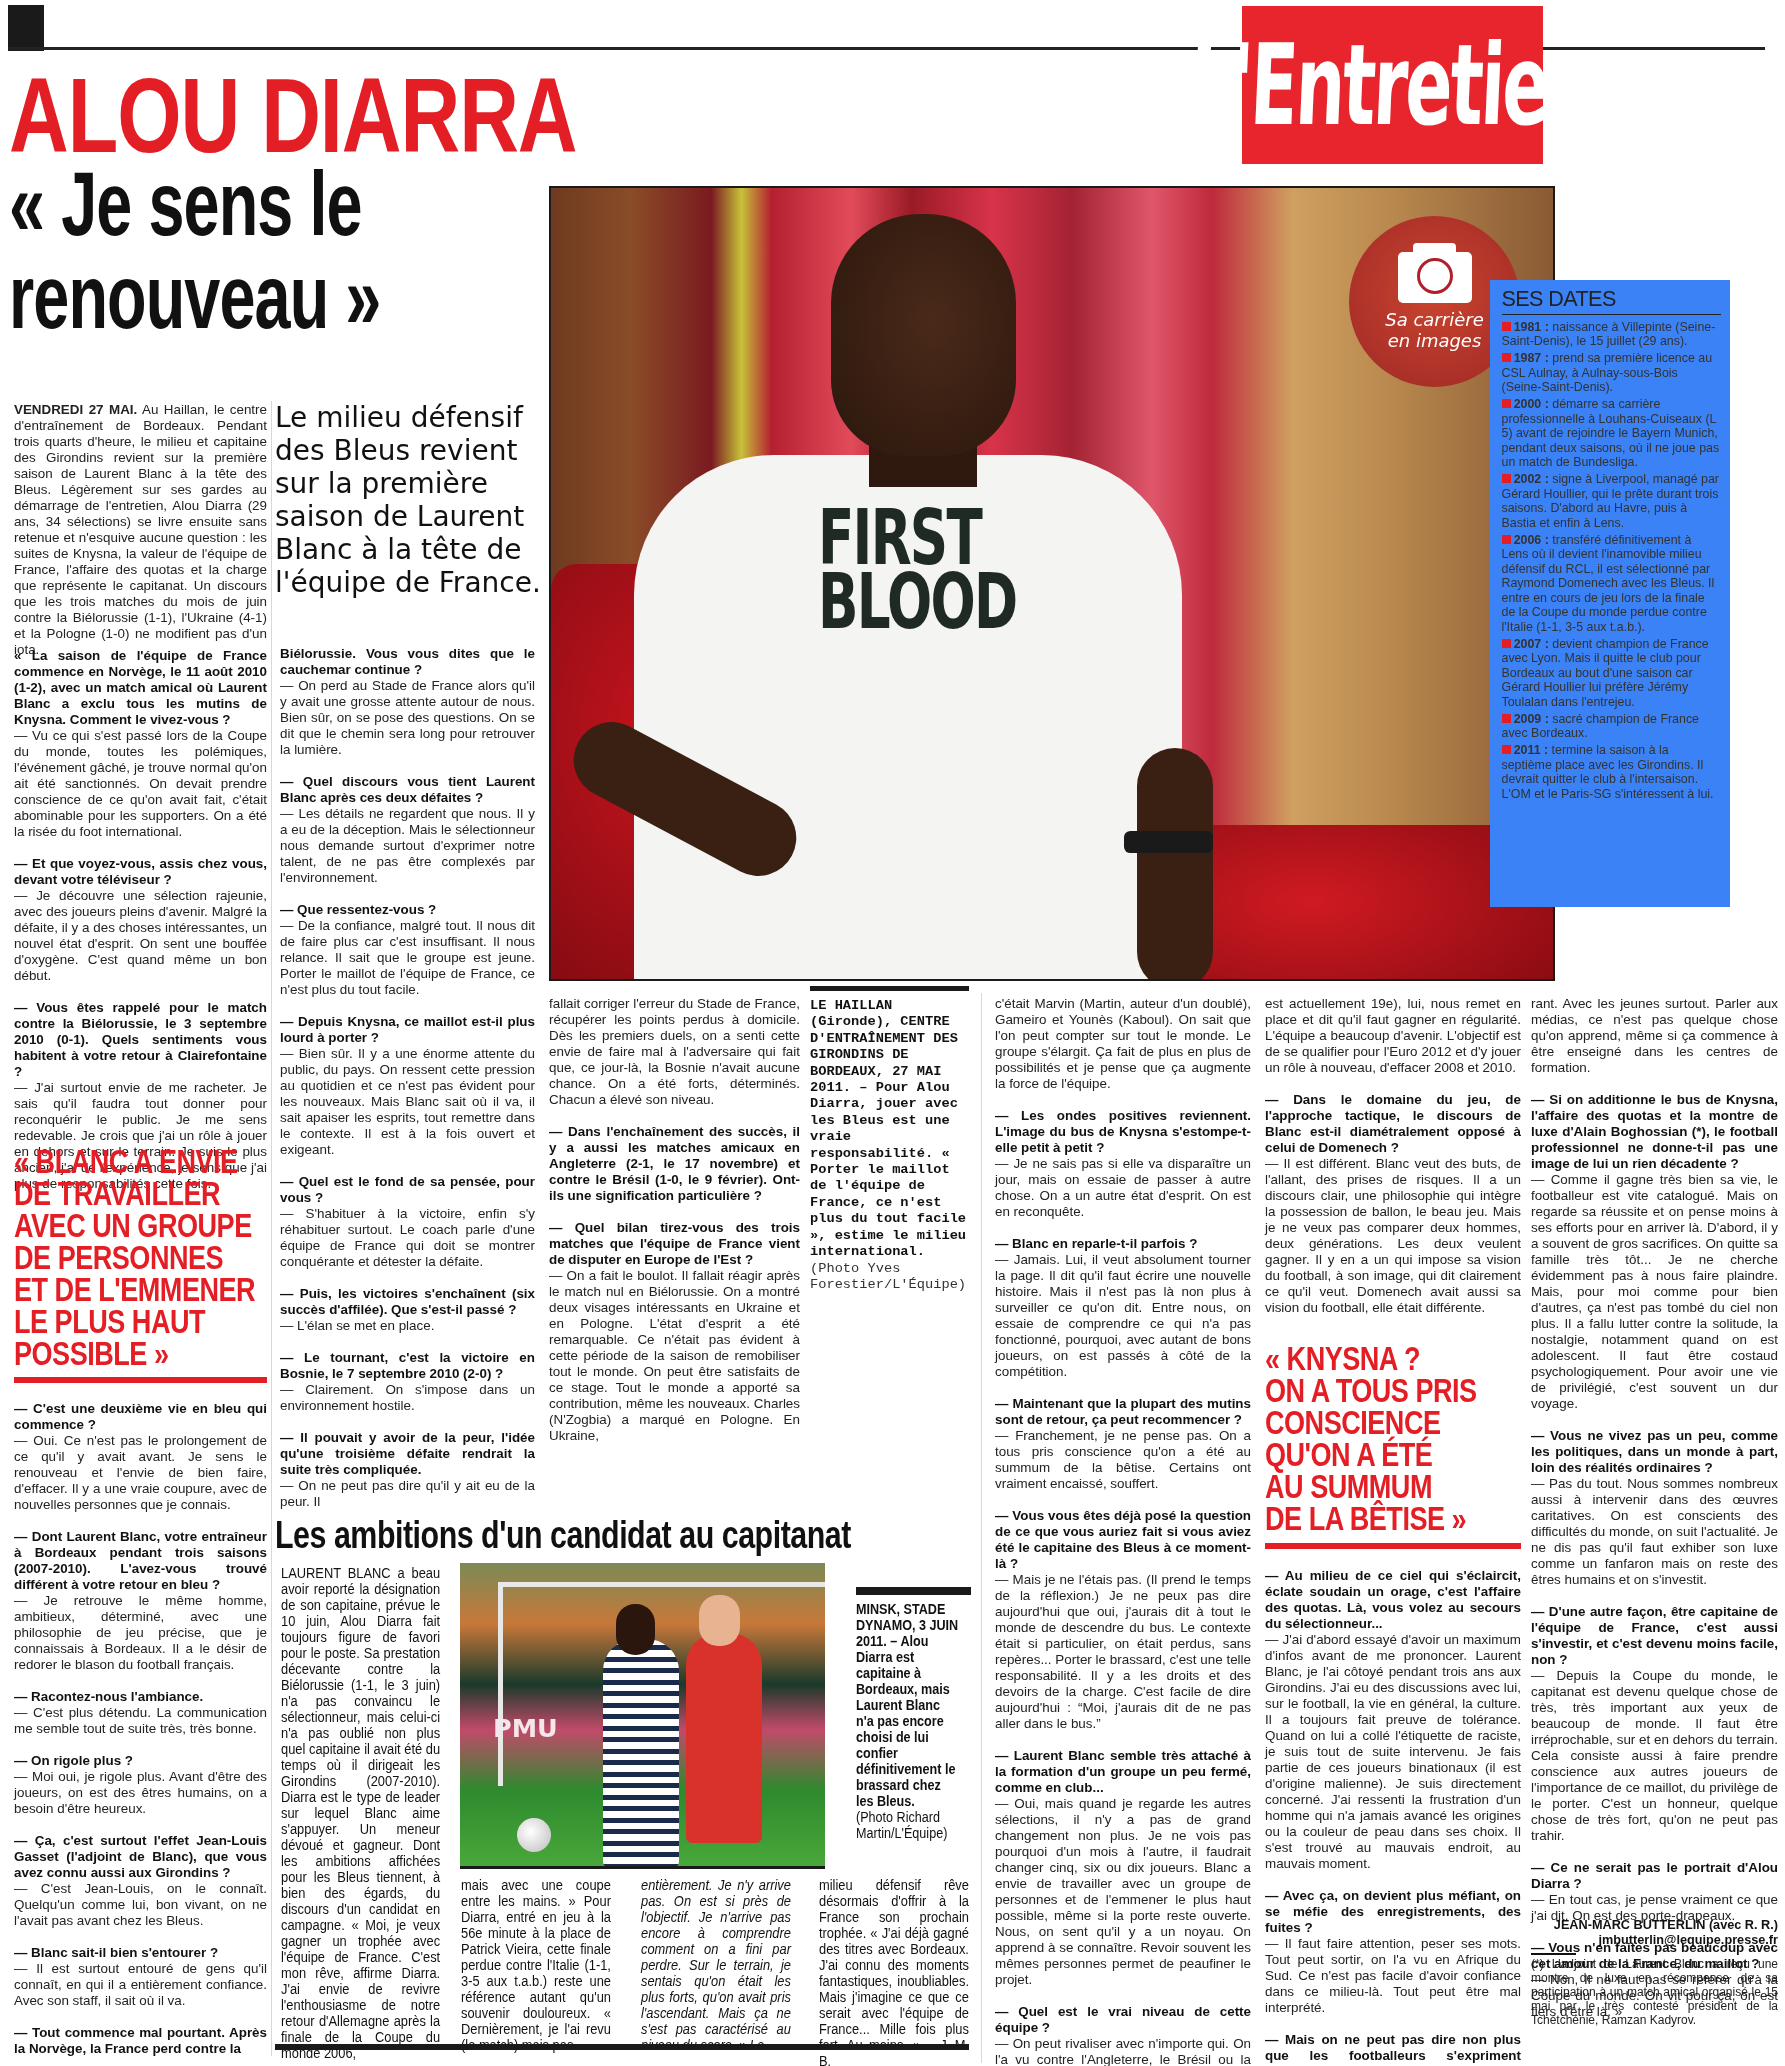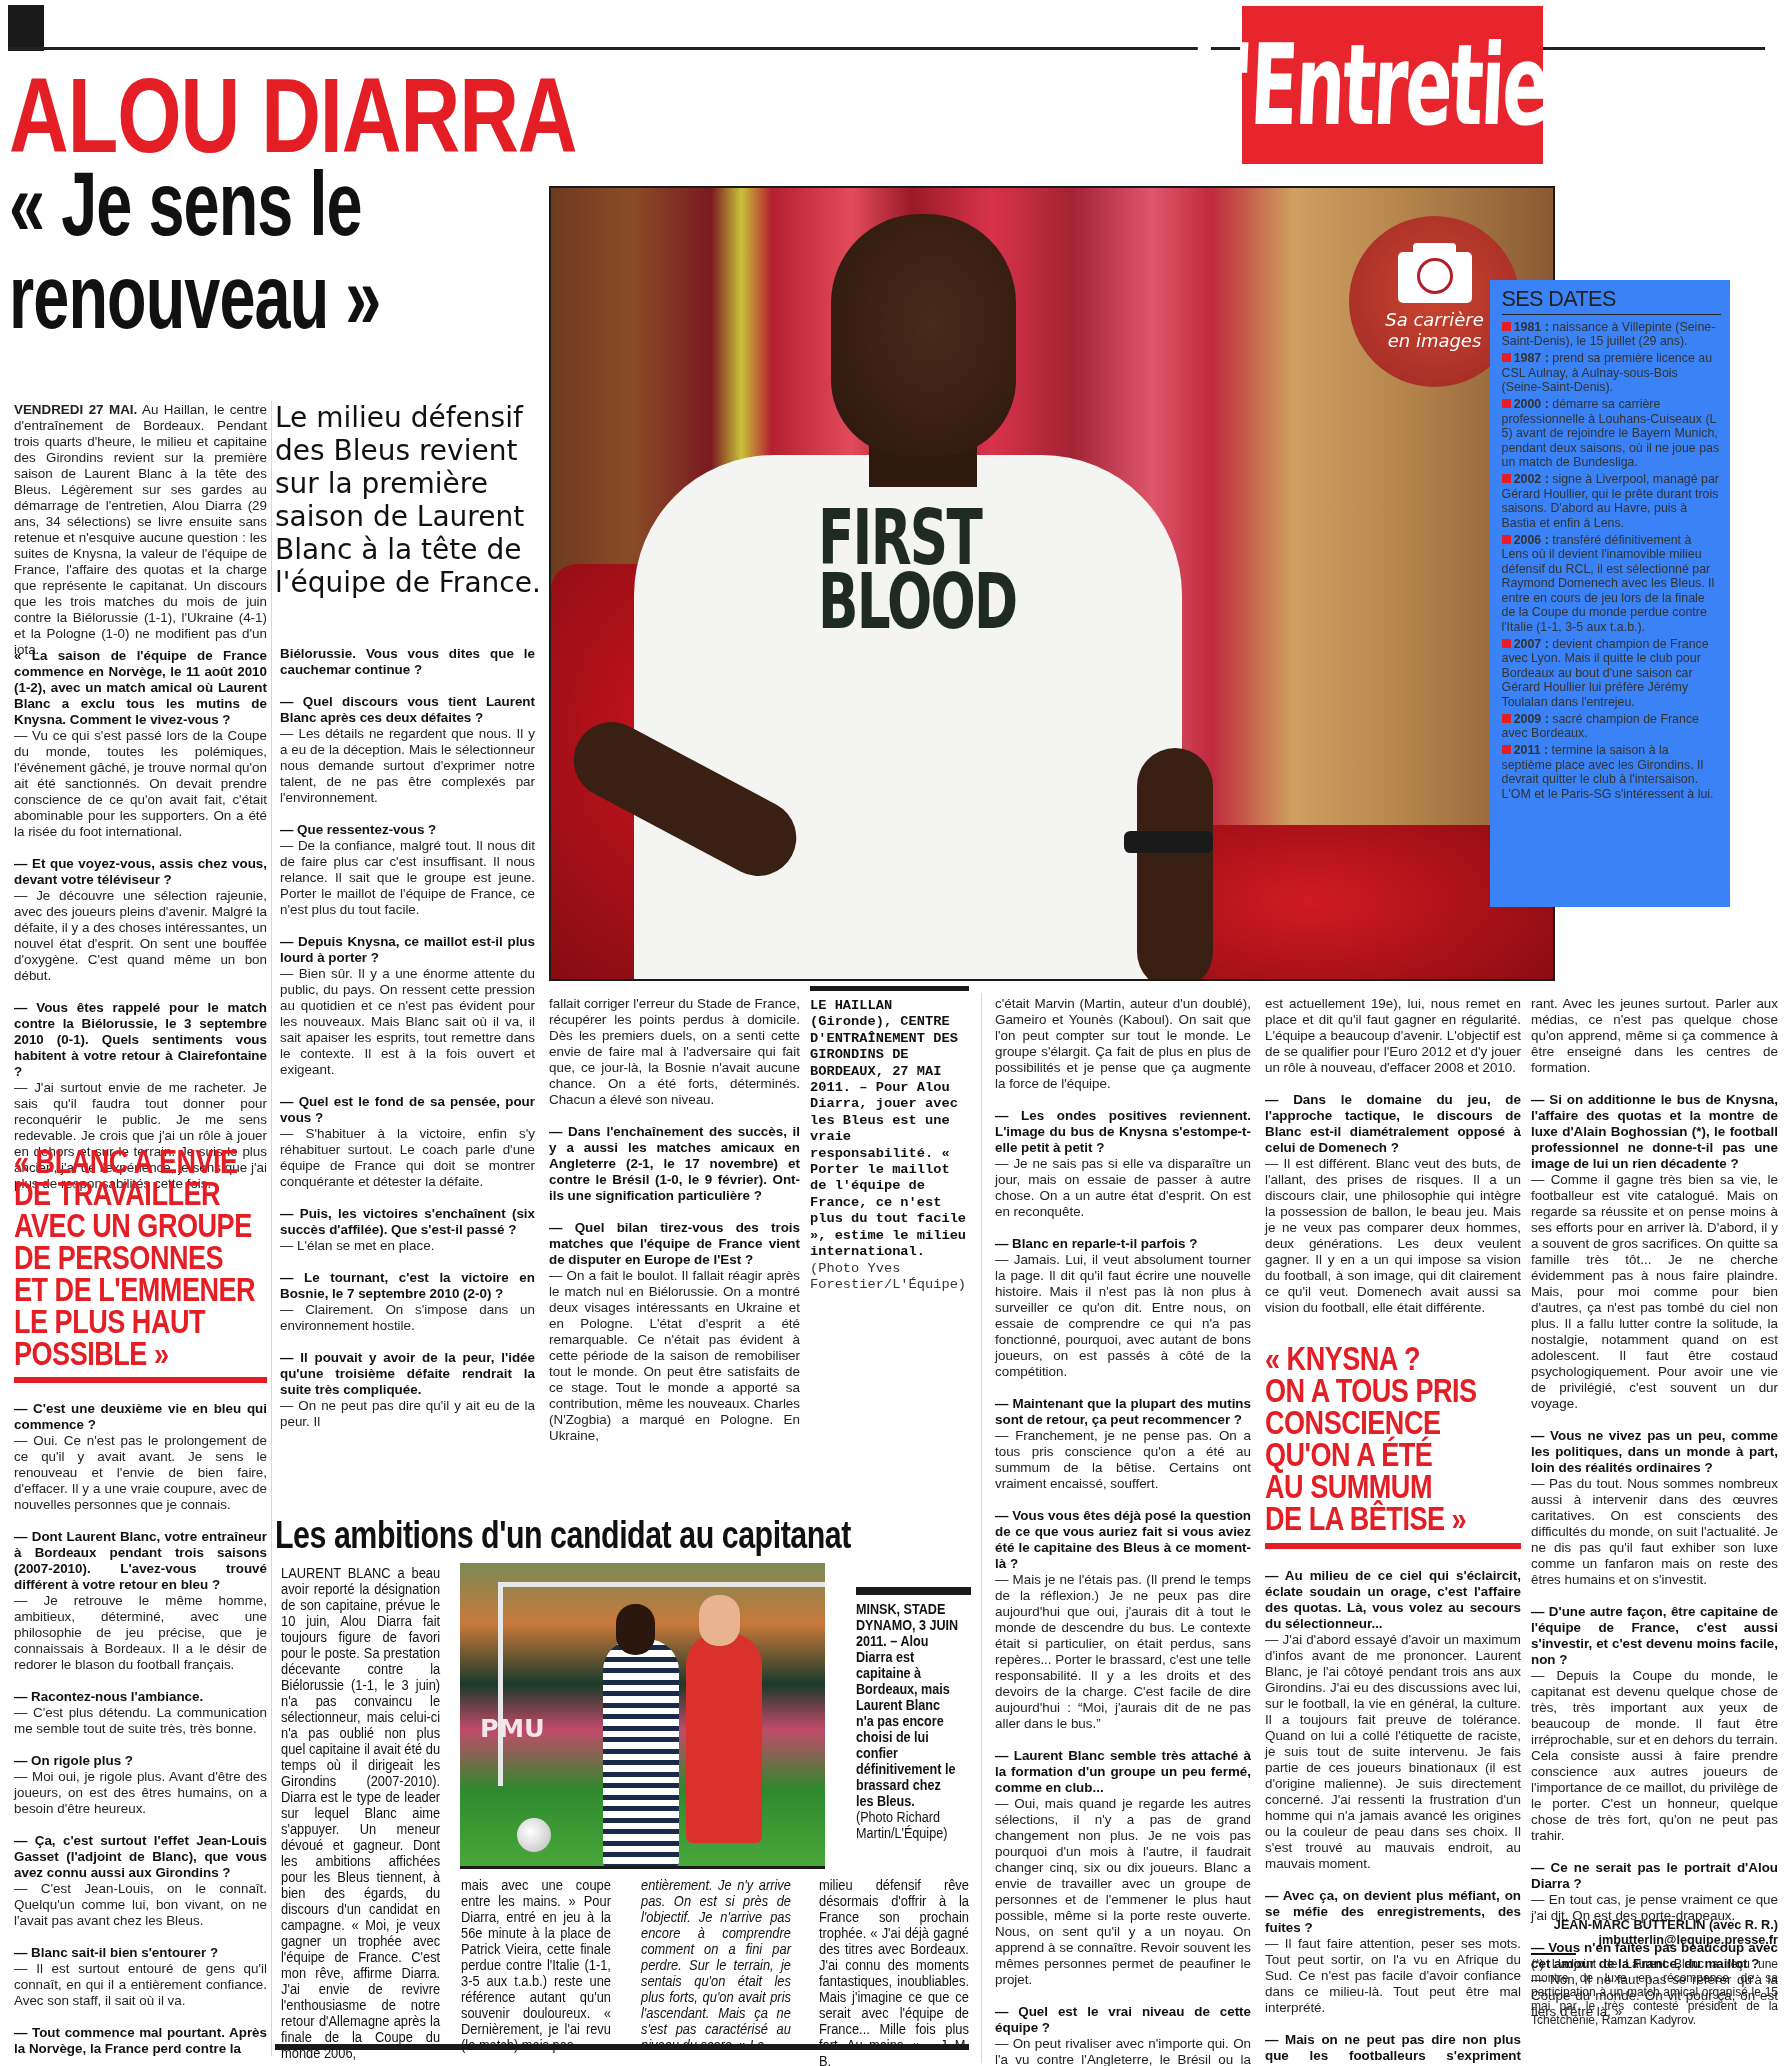--- a/index.html
+++ b/index.html
@@ -71,21 +71,21 @@
   #sec-title { left: 275px; top: 1514px; font-family: "Liberation Sans", sans-serif; font-weight: bold; font-size: 38px; letter-spacing: -0.6px; color: #111; transform: scaleX(0.8); transform-origin: left top; white-space: nowrap; }
   .col2 { position: absolute; font-family: "Liberation Sans", sans-serif; font-size: 14px; line-height: 16px; color: #111; text-align: justify; transform: scaleX(0.92); transform-origin: left top; }
   #photo2 { left: 460px; top: 1563px; width: 365px; height: 306px; border-bottom: 3.2px solid #1a1a1a; overflow: hidden; background: linear-gradient(180deg, #7b8a55 0%, #c8783a 20%, #1a3a2a 40%, #c24a6a 55%, #2e8a2e 75%, #49a83a 100%); }
   #photo2 .goal { position: absolute; left: 38px; top: 19px; width: 331px; height: 5.1px; background: #e8e8e8; }
   #photo2 .post { position: absolute; left: 38px; top: 19px; width: 5.1px; height: 204px; background: #e8e8e8; }
   #photo2 .p1 { position: absolute; left: 143px; top: 76px; width: 76px; height: 229px; background: repeating-linear-gradient(180deg, #ffffff 0 6.4px, #1a2a4a 6.4px 11.5px); border-radius: 32px 32px 6.4px 6.4px; }
   #photo2 .p1h { position: absolute; left: 156px; top: 41px; width: 39px; height: 51px; background: #2a160c; border-radius: 19px; }
   #photo2 .p2 { position: absolute; left: 226px; top: 70px; width: 76px; height: 210px; background: #d8322a; border-radius: 32px 32px 6.4px 6.4px; }
   #photo2 .p2h { position: absolute; left: 239px; top: 32px; width: 41px; height: 51px; background: #e7b391; border-radius: 19px; }
   #photo2 .ball { position: absolute; left: 57px; top: 255px; width: 34px; height: 34px; border-radius: 50%; background: radial-gradient(circle at 40% 40%, #fff, #bbb); }
-  #photo2 .ad { position: absolute; left: 20px; top: 150px; font-family: "DejaVu Sans", sans-serif; font-weight: bold; font-size: 25.5px; color: #f4e6ea; }
+  #photo2 .ad { position: absolute; left: 33px; top: 150px; font-family: "DejaVu Sans", sans-serif; font-weight: bold; font-size: 25.5px; color: #f4e6ea; }
   #cap2-rule { left: 856px; top: 1587px; width: 115px; height: 7.6px; background: #1a1a1a; }
   #cap2 { left: 856px; top: 1601px; width: 115px; font-family: "Liberation Sans", sans-serif; font-size: 14px; line-height: 16px; font-weight: bold; color: #111; transform: scaleX(0.9); transform-origin: left top; }
   #cap2 .credit { font-weight: normal; }
   #sec-bottom-rule { left: 275px; top: 2044px; width: 694px; height: 6.4px; background: #1a1a1a; }
 
   #byline { left: 1531px; top: 1918px; width: 247px; text-align: right; font-family: "Liberation Sans", sans-serif; font-weight: bold; font-size: 12.7px; line-height: 14.6px; color: #111; }
   #foot-rule { left: 1531px; top: 1953px; width: 45px; height: 1.9px; background: #111; }
   #footnote { left: 1531px; top: 1957px; width: 247px; font-family: "Liberation Sans", sans-serif; font-size: 12px; line-height: 14px; color: #222; text-align: justify; }
 
   .vline { position: absolute; width: 0.6px; background: #d8d8d8; }
@@ -135,21 +135,21 @@
   <p><span class="q">— Racontez-nous l'ambiance.</span><br><span>— C'est plus détendu. La communication me semble tout de suite très, très bonne.</span></p>
   <p><span class="q">— On rigole plus ?</span><br><span>— Moi oui, je rigole plus. Avant d'être des joueurs, on est des êtres humains, on a besoin d'être heureux.</span></p>
   <p><span class="q">— Ça, c'est surtout l'effet Jean-Louis Gasset (l'adjoint de Blanc), que vous avez connu aussi aux Girondins ?</span><br><span>— C'est Jean-Louis, on le connaît. Quelqu'un comme lui, bon vivant, on ne l'avait pas avant chez les Bleus.</span></p>
   <p><span class="q">— Blanc sait-il bien s'entourer ?</span><br><span>— Il est surtout entouré de gens qu'il connaît, en qui il a entièrement confiance. Avec son staff, il sait où il va.</span></p>
   <p><span class="q">— Tout commence mal pourtant. Après la Norvège, la France perd contre la</span></p>
 </div>
 
 <div class="vline" style="left:271px; top:401px; height:1655px;"></div>
 
 <div class="col" style="left:280px; top:646px; width:255px;">
-  <p><span class="q">Biélorussie. Vous vous dites que le cauchemar continue ?</span><br></p>
+  <p><span class="q">Biélorussie. Vous vous dites que le cauchemar continue ?</span><br><span>— On perd au Stade de France alors qu'il y avait une grosse attente autour de nous. Bien sûr, on se pose des questions. On se dit que le chemin sera long pour retrouver la lumière.</span></p>
   <p><span class="q">— Quel discours vous tient Laurent Blanc après ces deux défaites ?</span><br><span>— Les détails ne regardent que nous. Il y a eu de la déception. Mais le sélectionneur nous demande surtout d'exprimer notre talent, de ne pas être complexés par l'environnement.</span></p>
   <p><span class="q">— Que ressentez-vous ?</span><br><span>— De la confiance, malgré tout. Il nous dit de faire plus car c'est insuffisant. Il nous relance. Il sait que le groupe est jeune. Porter le maillot de l'équipe de France, ce n'est plus du tout facile.</span></p>
   <p><span class="q">— Depuis Knysna, ce maillot est-il plus lourd à porter ?</span><br><span>— Bien sûr. Il y a une énorme attente du public, du pays. On ressent cette pression au quotidien et ce n'est pas évident pour les nouveaux. Mais Blanc sait où il va, il sait apaiser les esprits, tout remettre dans le contexte. Il est à la fois ouvert et exigeant.</span></p>
   <p><span class="q">— Quel est le fond de sa pensée, pour vous ?</span><br><span>— S'habituer à la victoire, enfin s'y réhabituer surtout. Le coach parle d'une équipe de France qui doit se montrer conquérante et détester la défaite.</span></p>
   <p><span class="q">— Puis, les victoires s'enchaînent (six succès d'affilée). Que s'est-il passé ?</span><br><span>— L'élan se met en place.</span></p>
   <p><span class="q">— Le tournant, c'est la victoire en Bosnie, le 7 septembre 2010 (2-0) ?</span><br><span>— Clairement. On s'impose dans un environnement hostile.</span></p>
   <p><span class="q">— Il pouvait y avoir de la peur, l'idée qu'une troisième défaite rendrait la suite très compliquée.</span><br><span>— On ne peut pas dire qu'il y ait eu de la peur. Il</span></p>
 </div>
 
 <div class="abs" id="photo">

